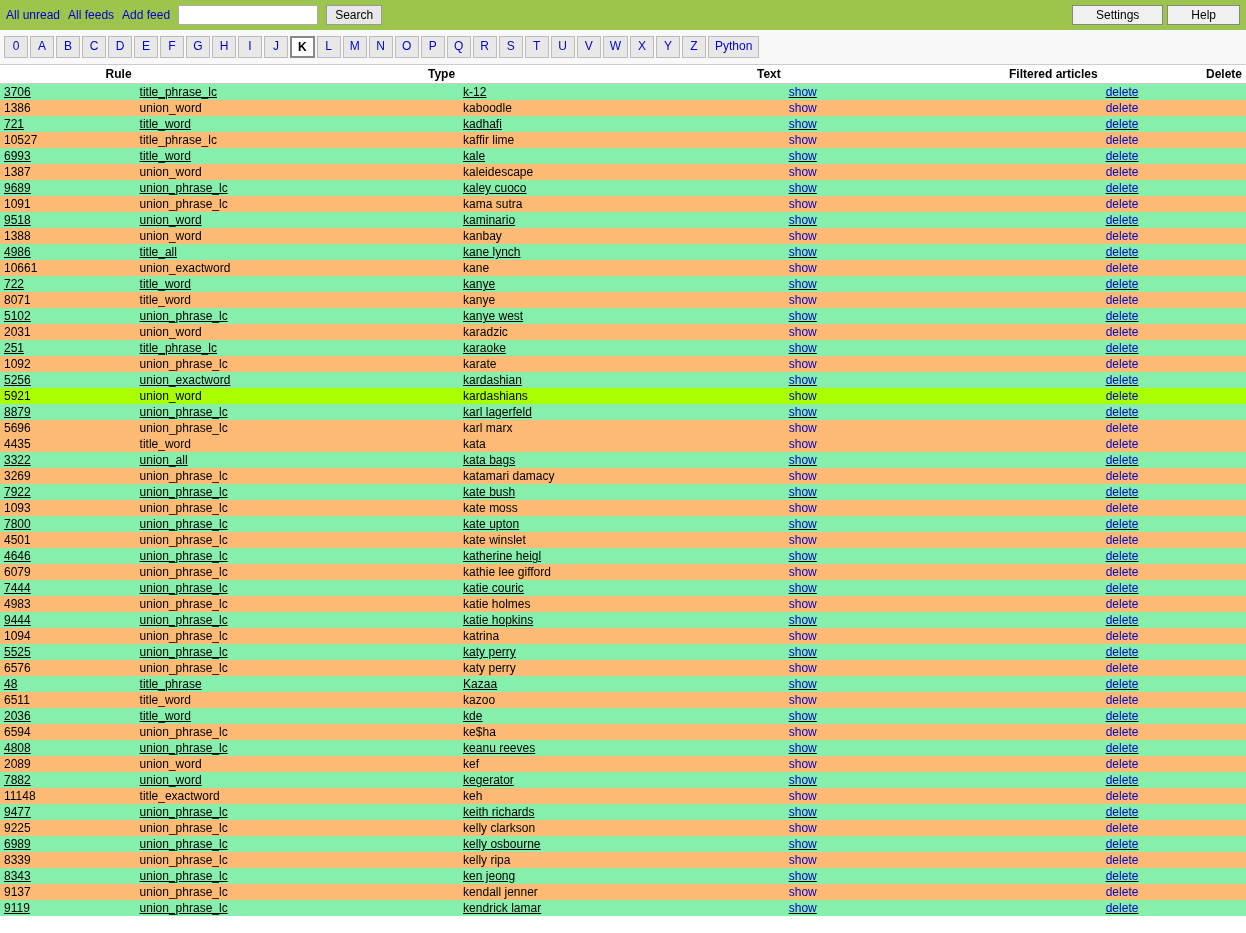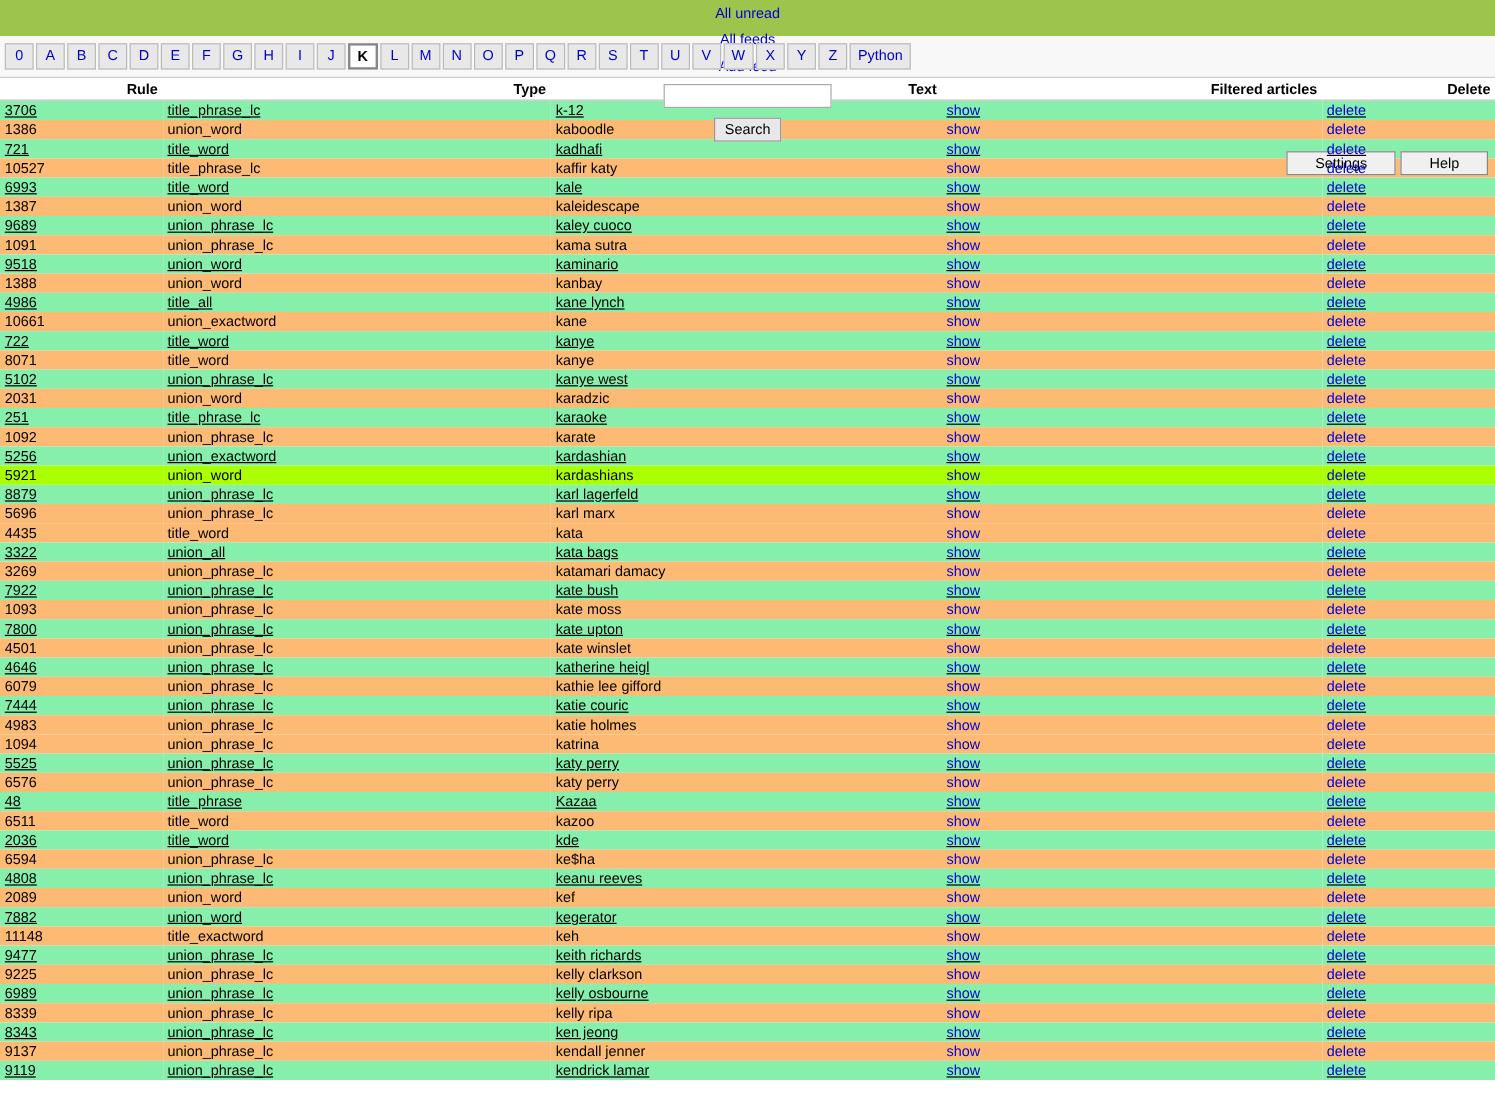--- a/index.html
+++ b/index.html
@@ -6,21 +6,20 @@
     body { font-family: Arial, sans-serif; font-size: 12px; background: #fff; }
 
     
     #top-bar {
       background: #9dc44c;
       padding: 4px 6px;
       display: flex;
       align-items: center;
       gap: 8px;
       height: 30px;
-      flex-direction: column;
     }
     #top-bar a { color: #00c; text-decoration: none; font-size: 12px; }
     #search-input-el {
       border: 1px solid #aaa;
       padding: 2px 4px;
       font-size: 12px;
       width: 140px;
     }
     #search-btn {
       padding: 2px 8px;
@@ -166,21 +165,21 @@
       <tr class="row-even">
         <td>721</td>
         <td>title_word</td>
         <td>kadhafi</td>
         <td><a href="#" class="show-link">show</a></td>
         <td><a href="#" class="delete-link">delete</a></td>
       </tr>
       <tr class="row-odd">
         <td>10527</td>
         <td>title_phrase_lc</td>
-        <td>kaffir katy</td>
+        <td>kaffir lime</td>
         <td><a href="#" class="show-link">show</a></td>
         <td><a href="#" class="delete-link">delete</a></td>
       </tr>
       <tr class="row-even">
         <td>6993</td>
         <td>title_word</td>
         <td>kale</td>
         <td><a href="#" class="show-link">show</a></td>
         <td><a href="#" class="delete-link">delete</a></td>
       </tr>
@@ -373,20 +372,27 @@
         <td><a href="#" class="show-link">show</a></td>
         <td><a href="#" class="delete-link">delete</a></td>
       </tr>
       <tr class="row-odd">
         <td>4983</td>
         <td>union_phrase_lc</td>
         <td>katie holmes</td>
         <td><a href="#" class="show-link">show</a></td>
         <td><a href="#" class="delete-link">delete</a></td>
       </tr>
+      <tr class="row-even">
+        <td>9444</td>
+        <td>union_phrase_lc</td>
+        <td>katie hopkins</td>
+        <td><a href="#" class="show-link">show</a></td>
+        <td><a href="#" class="delete-link">delete</a></td>
+      </tr>
       <tr class="row-odd">
         <td>1094</td>
         <td>union_phrase_lc</td>
         <td>katrina</td>
         <td><a href="#" class="show-link">show</a></td>
         <td><a href="#" class="delete-link">delete</a></td>
       </tr>
       <tr class="row-even">
         <td>5525</td>
         <td>union_phrase_lc</td>

